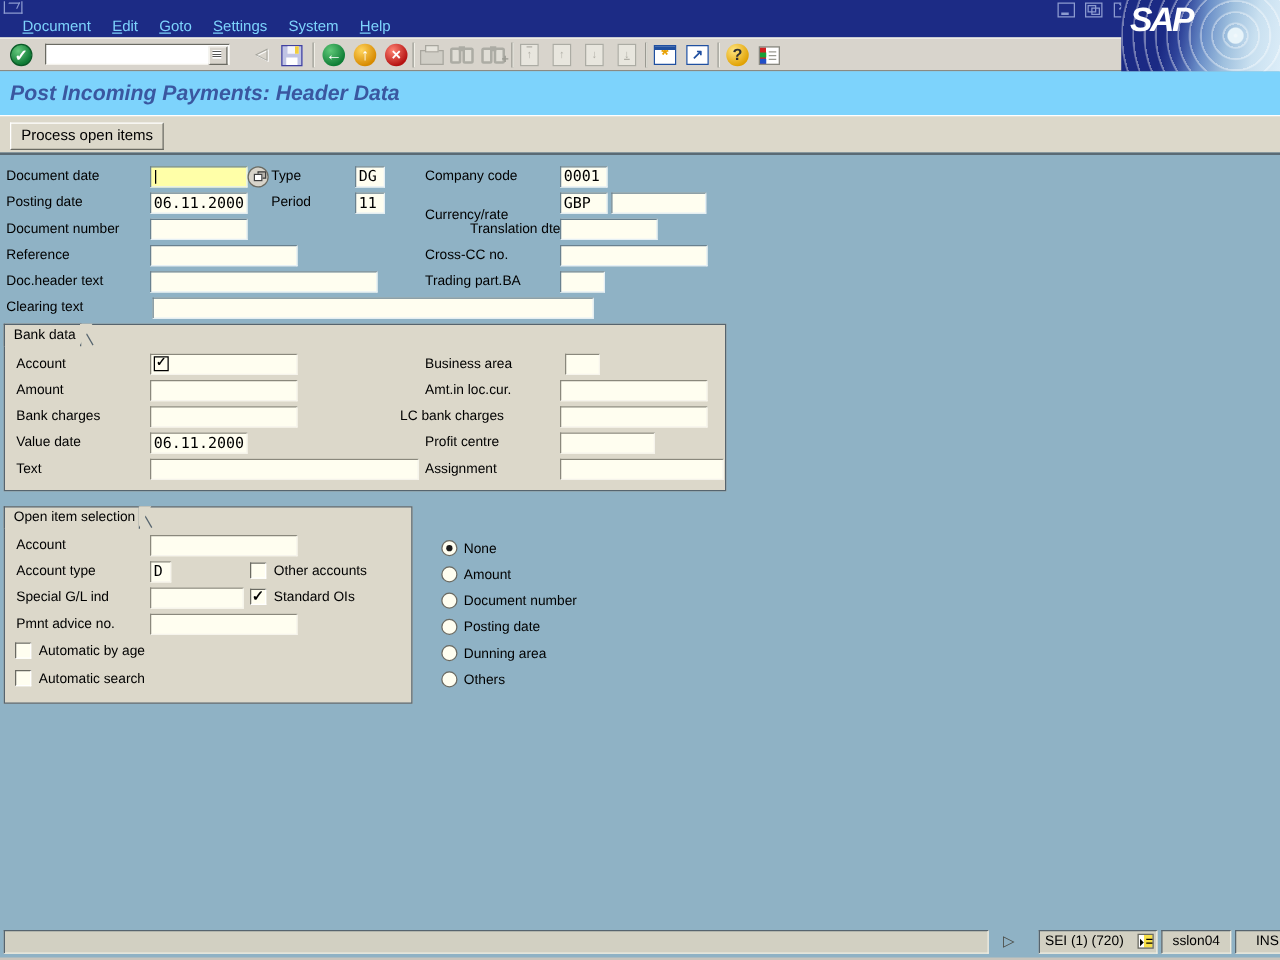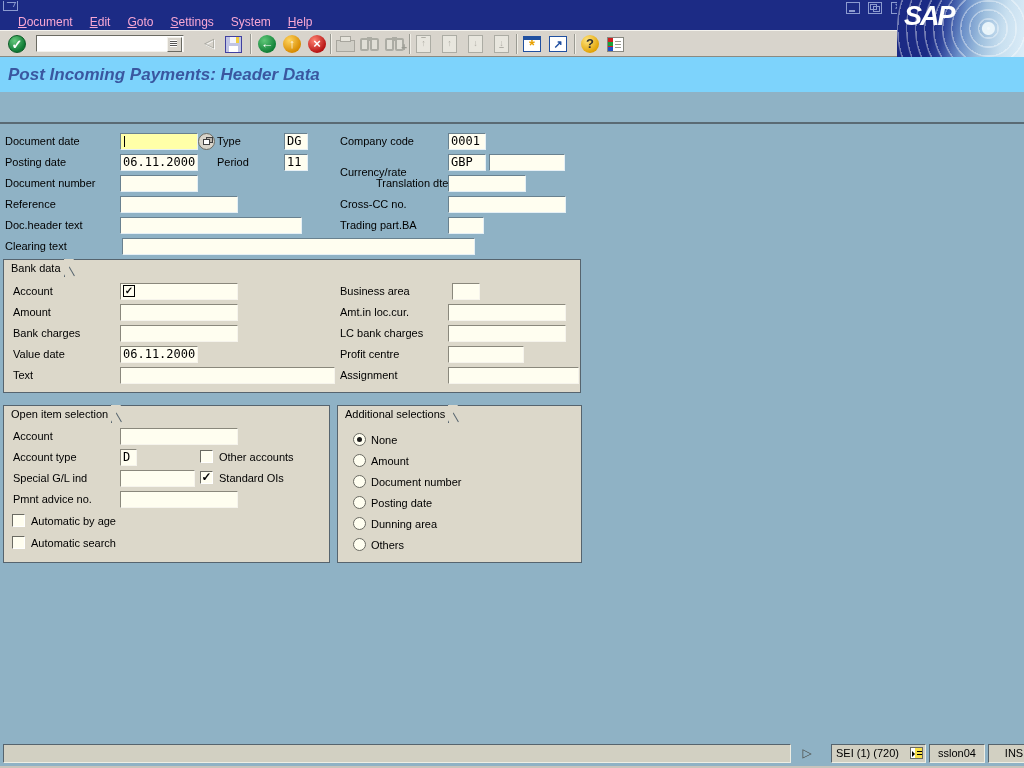--- a/index.html
+++ b/index.html
@@ -8,21 +8,21 @@
           -webkit-font-smoothing:none;}
   u{text-decoration:underline;}
 
   
   .navy{position:absolute;left:0;top:0;width:1024px;height:30px;background:#1C2B85;}
   .win-icon{position:absolute;left:3px;top:1px;width:13px;height:9px;
             border:1px solid #8C9BD0;border-top:none;}
   .win-icon::after{content:'';position:absolute;left:2px;top:1px;width:8px;height:4px;
             border-top:1px solid #8C9BD0;border-right:1px solid #8C9BD0;transform:skewX(-25deg);}
   .menubar{position:absolute;left:18px;top:12px;height:17px;white-space:nowrap;}
-  .menu-item{display:inline-block;color:#f9a8d4;font-size:12px;line-height:16px;
+  .menu-item{display:inline-block;color:#7dd3fc;font-size:12px;line-height:16px;
              margin-right:17px;cursor:default;}
   .win-controls{position:absolute;left:846px;top:2px;}
   .wc{display:inline-block;width:12px;height:10px;border:1px solid #8C9BD0;
       margin-right:4px;position:relative;vertical-align:top;}
   .wc-min::after{content:'';position:absolute;left:2px;bottom:1px;width:6px;border-bottom:2px solid #8C9BD0;}
   .wc-restore::after{content:'';position:absolute;left:1px;top:1px;width:5px;height:4px;border:1px solid #8C9BD0;}
   .wc-restore::before{content:'';position:absolute;right:1px;bottom:1px;width:5px;height:4px;border:1px solid #8C9BD0;}
   .wc-close::after{content:'\00d7';position:absolute;left:0;top:-3px;width:12px;text-align:center;
       color:#8C9BD0;font-size:11px;font-weight:bold;}
 
@@ -192,20 +192,23 @@
     <div class="tbtn circ circ-help" style="left:581px;top:4px;"><span>?</span></div>
     <div class="tbtn ic-custom" style="left:607px;top:6px;">
         <i></i>
       </div>
   </div>
 
   <div class="titleband">
     <div class="page-title">Post Incoming Payments: Header Data</div>
   </div>
 
+  <div class="apptoolbar">
+    <div class="app-btn">Process open items</div>
+  </div>
   <div class="darkline"></div>
 
   <div class="lbl" style="left:5px;top:134px;">Document date</div>
   <div class="fld focus" style="left:120px;top:133px;width:78px;"><span class="caret"></span><span></span></div>
   <div class="mc" style="left:198px;top:133px;"></div>
   <div class="lbl" style="left:217px;top:134px;">Type</div>
   <div class="fld" style="left:284px;top:133px;width:24px;">DG</div>
   <div class="lbl" style="left:340px;top:134px;">Company code</div>
   <div class="fld" style="left:448px;top:133px;width:38px;">0001</div>
 
@@ -243,21 +246,21 @@
   <div class="lbl" style="left:340px;top:284px;">Business area</div>
   <div class="fld onbeige" style="left:452px;top:283px;width:28px;"></div>
 
   <div class="lbl" style="left:13px;top:305px;">Amount</div>
   <div class="fld onbeige" style="left:120px;top:304px;width:118px;"></div>
   <div class="lbl" style="left:340px;top:305px;">Amt.in loc.cur.</div>
   <div class="fld onbeige" style="left:448px;top:304px;width:118px;"></div>
 
   <div class="lbl" style="left:13px;top:326px;text-align:right;">Bank charges</div>
   <div class="fld onbeige" style="left:120px;top:325px;width:118px;"></div>
-  <div class="lbl" style="left:340px;top:326px;">LC bank charges</div>
+  <div class="lbl" style="left:320px;top:326px;">LC bank charges</div>
   <div class="fld onbeige" style="left:448px;top:325px;width:118px;"></div>
 
   <div class="lbl" style="left:13px;top:347px;">Value date</div>
   <div class="fld onbeige" style="left:120px;top:346px;width:78px;">06.11.2000</div>
   <div class="lbl" style="left:340px;top:347px;">Profit centre</div>
   <div class="fld onbeige" style="left:448px;top:346px;width:76px;"></div>
 
   <div class="lbl" style="left:13px;top:368px;">Text</div>
   <div class="fld onbeige" style="left:120px;top:367px;width:215px;"></div>
   <div class="lbl" style="left:340px;top:368px;">Assignment</div>
@@ -280,23 +283,20 @@
   <div class="lbl" style="left:219px;top:471px;">Standard OIs</div>
 
   <div class="lbl" style="left:13px;top:492px;">Pmnt advice no.</div>
   <div class="fld onbeige" style="left:120px;top:491px;width:118px;"></div>
 
   <div class="cb" style="left:12px;top:514px;"><span>✓</span></div>
   <div class="lbl" style="left:31px;top:514px;">Automatic by age</div>
   <div class="cb" style="left:12px;top:536px;"><span>✓</span></div>
   <div class="lbl" style="left:31px;top:536px;">Automatic search</div>
 
-  <div class="gbox" style="left:337px;top:405px;width:245px;height:158px;">
-    <div class="gtab"><span>Additional selections</span><i class="diag"></i></div>
-  </div>
   <div id="addsel-options">
       <div class="as-row" style="left: 353px; top: 430px;"><span class="rb sel"></span><span class="t">None</span></div>
       <div class="as-row" style="left: 353px; top: 451px;"><span class="rb"></span><span class="t">Amount</span></div>
       <div class="as-row" style="left: 353px; top: 472px;"><span class="rb"></span><span class="t">Document number</span></div>
       <div class="as-row" style="left: 353px; top: 493px;"><span class="rb"></span><span class="t">Posting date</span></div>
       <div class="as-row" style="left: 353px; top: 514px;"><span class="rb"></span><span class="t">Dunning area</span></div>
       <div class="as-row" style="left: 353px; top: 535px;"><span class="rb"></span><span class="t">Others</span></div>
     </div>
 
   <div class="sb-msg"></div>

